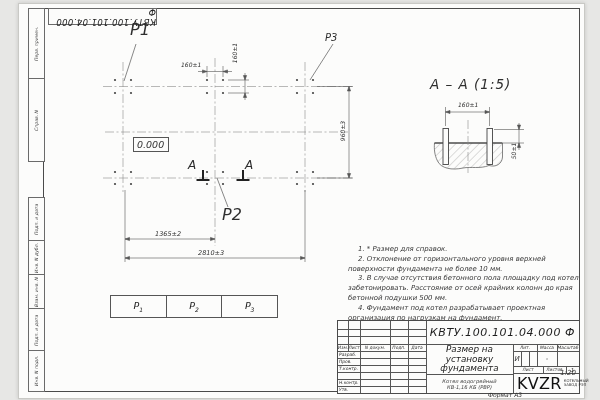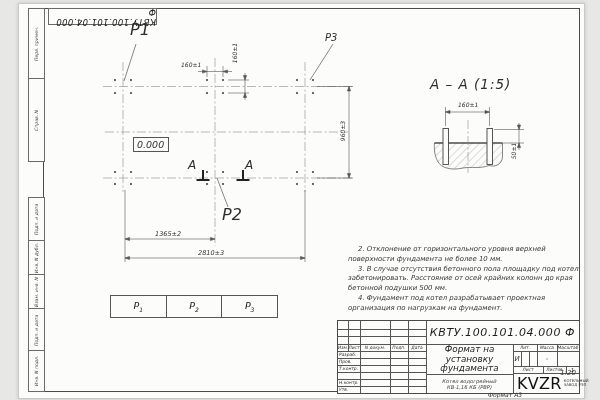--- a/index.html
+++ b/index.html
@@ -191,20 +191,21 @@
     <tbody>
         <tr>
       <td><span>P</span><sub>1</sub></td>
       <td><span>P</span><sub>2</sub></td>
       <td><span>P</span><sub>3</sub></td>
     </tr>
   </tbody>
     </table>
 
   <div class="abs notes">
+    <p>1. * Размер для справок.</p>
     <p>2. Отклонение от горизонтального уровня верхней поверхности фундамента не более 10 мм.</p>
     <p>3. В случае отсутствия бетонного пола площадку под котел забетонировать. Расстояние от осей крайних колонн до края бетонной подушки 500 мм.</p>
     <p>4. Фундамент под котел разрабатывает проектная организация по нагрузкам на фундамент.</p>
   </div>
 
   <div class="abs tb">
 
     <div class="vl" style="left:88px;top:0;height:72px;width:1.2px;"></div>
     <div class="hl" style="left:0;top:7.6px;width:88px;"></div>
     <div class="hl" style="left:0;top:15.2px;width:88px;"></div>
@@ -241,21 +242,21 @@
     <div class="cell" style="left:70px;top:23px;width:18px;height:7px;">Дата</div>
 
     <div class="cell left" style="left:0;top:30px;width:22px;height:7px;">Разраб.</div>
     <div class="cell left" style="left:0;top:37px;width:22px;height:7px;">Пров.</div>
     <div class="cell left" style="left:0;top:44px;width:22px;height:7px;">Т.контр.</div>
     <div class="cell left" style="left:0;top:51px;width:22px;height:7px;"></div>
     <div class="cell left" style="left:0;top:58px;width:22px;height:7px;">Н.контр.</div>
     <div class="cell left" style="left:0;top:65px;width:22px;height:7px;">Утв.</div>
 
     <div class="tbtitle">
-      <div>Формат на</div>
+      <div>Размер на</div>
       <div>установку</div>
       <div>фундамента</div>
     </div>
     <div class="tbprod">
       <div>Котел водогрейный</div>
       <div>КВ-1,16  КБ  (РВР)</div>
     </div>
 
     <div class="cell" style="left:175px;top:23px;width:24px;height:7px;">Лит.</div>
     <div class="cell" style="left:199px;top:23px;width:20px;height:7px;">Масса</div>

